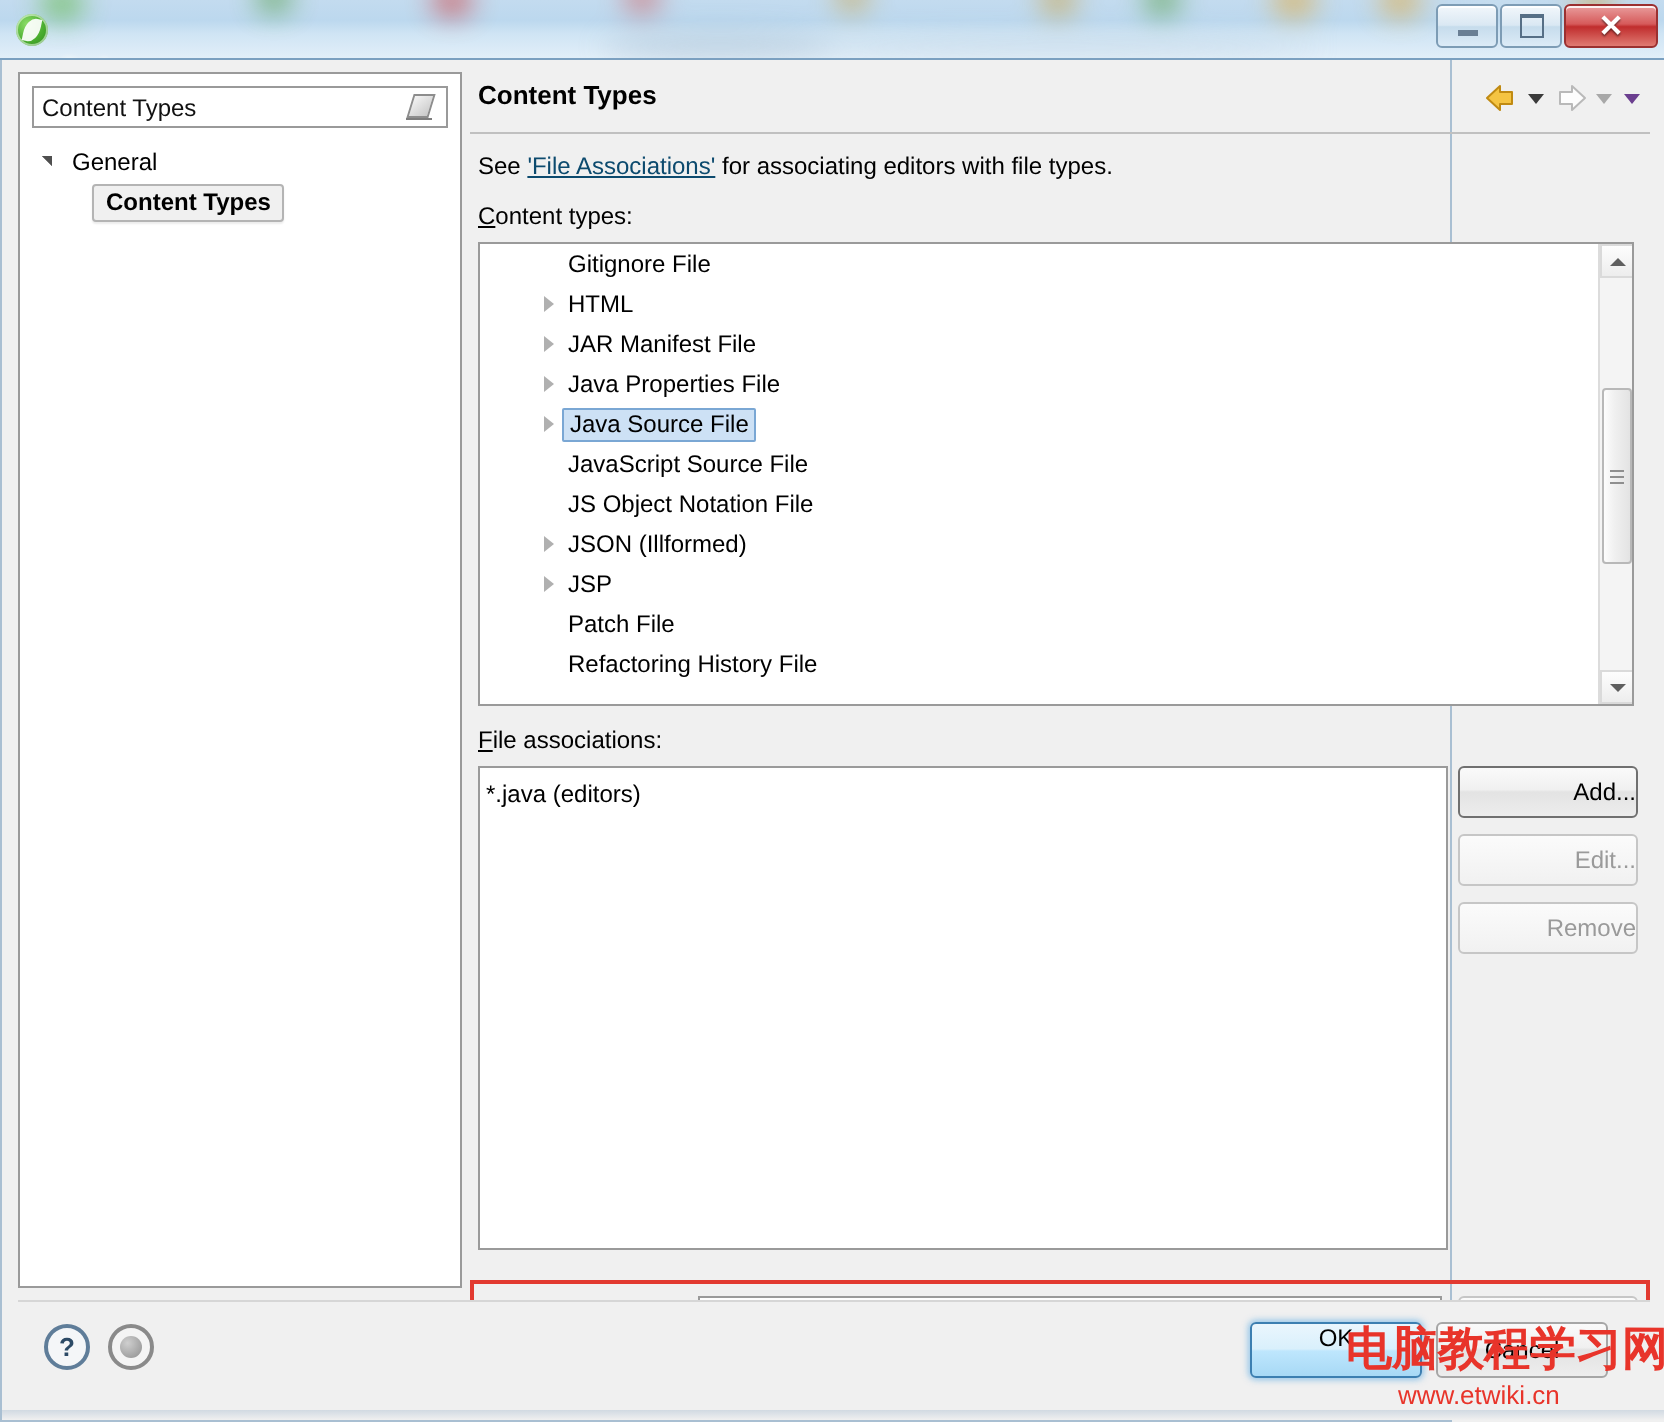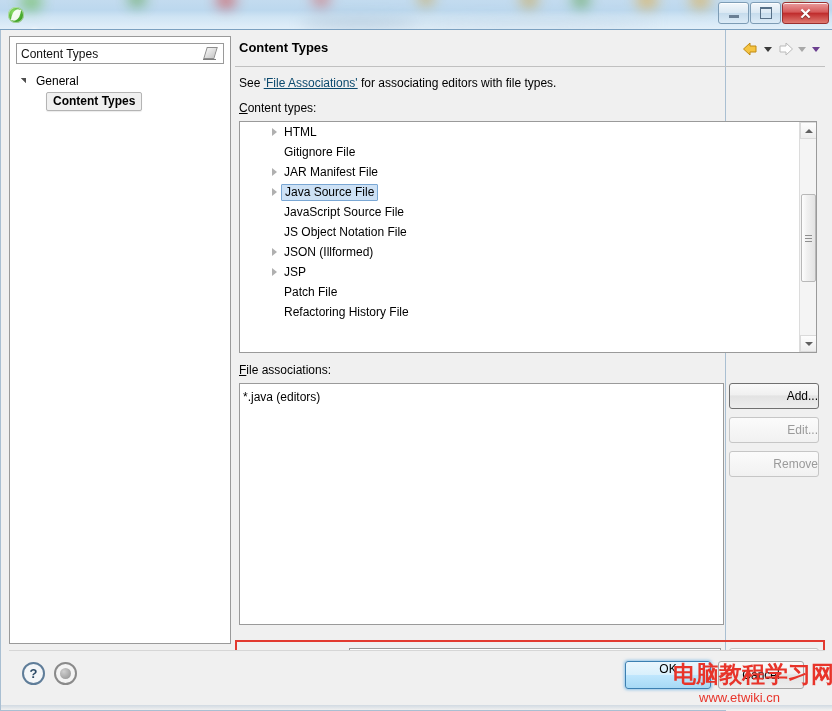--- a/index.html
+++ b/index.html
@@ -543,29 +543,33 @@
           <span>See </span><span class="link">'File Associations'</span><span> for associating editors with file types.</span>
         </div>
 
         <div class="content-types-label">
           <span class="u">C</span><span>ontent types:</span>
         </div>
 
         <div class="ct-list">
           <div class="ct-items">
             <div class="ct-row">
+              <span class="ct-label">Gitignore File</span>
+            </div>
+            <div class="ct-row">
               <span class="ct-twisty"></span>
               <span class="ct-label">HTML</span>
             </div>
             <div class="ct-row">
-              <span class="ct-label">Gitignore File</span>
-            </div>
-            <div class="ct-row">
               <span class="ct-twisty"></span>
               <span class="ct-label">JAR Manifest File</span>
+            </div>
+            <div class="ct-row">
+              <span class="ct-twisty"></span>
+              <span class="ct-label">Java Properties File</span>
             </div>
             <div class="ct-row selected">
               <span class="ct-twisty"></span>
               <span class="ct-label">Java Source File</span>
             </div>
             <div class="ct-row">
               <span class="ct-label">JavaScript Source File</span>
             </div>
             <div class="ct-row">
               <span class="ct-label">JS Object Notation File</span>

